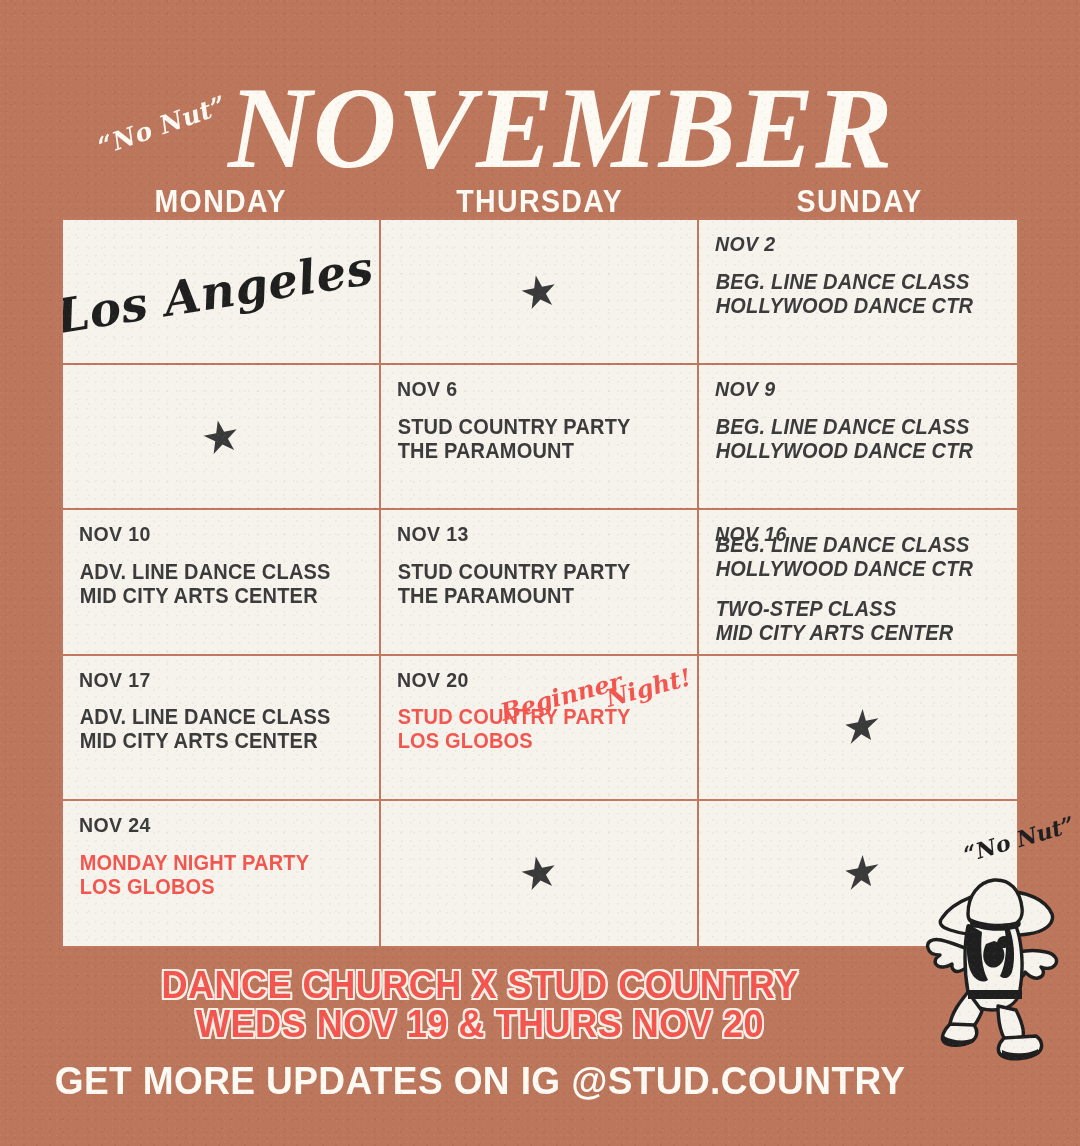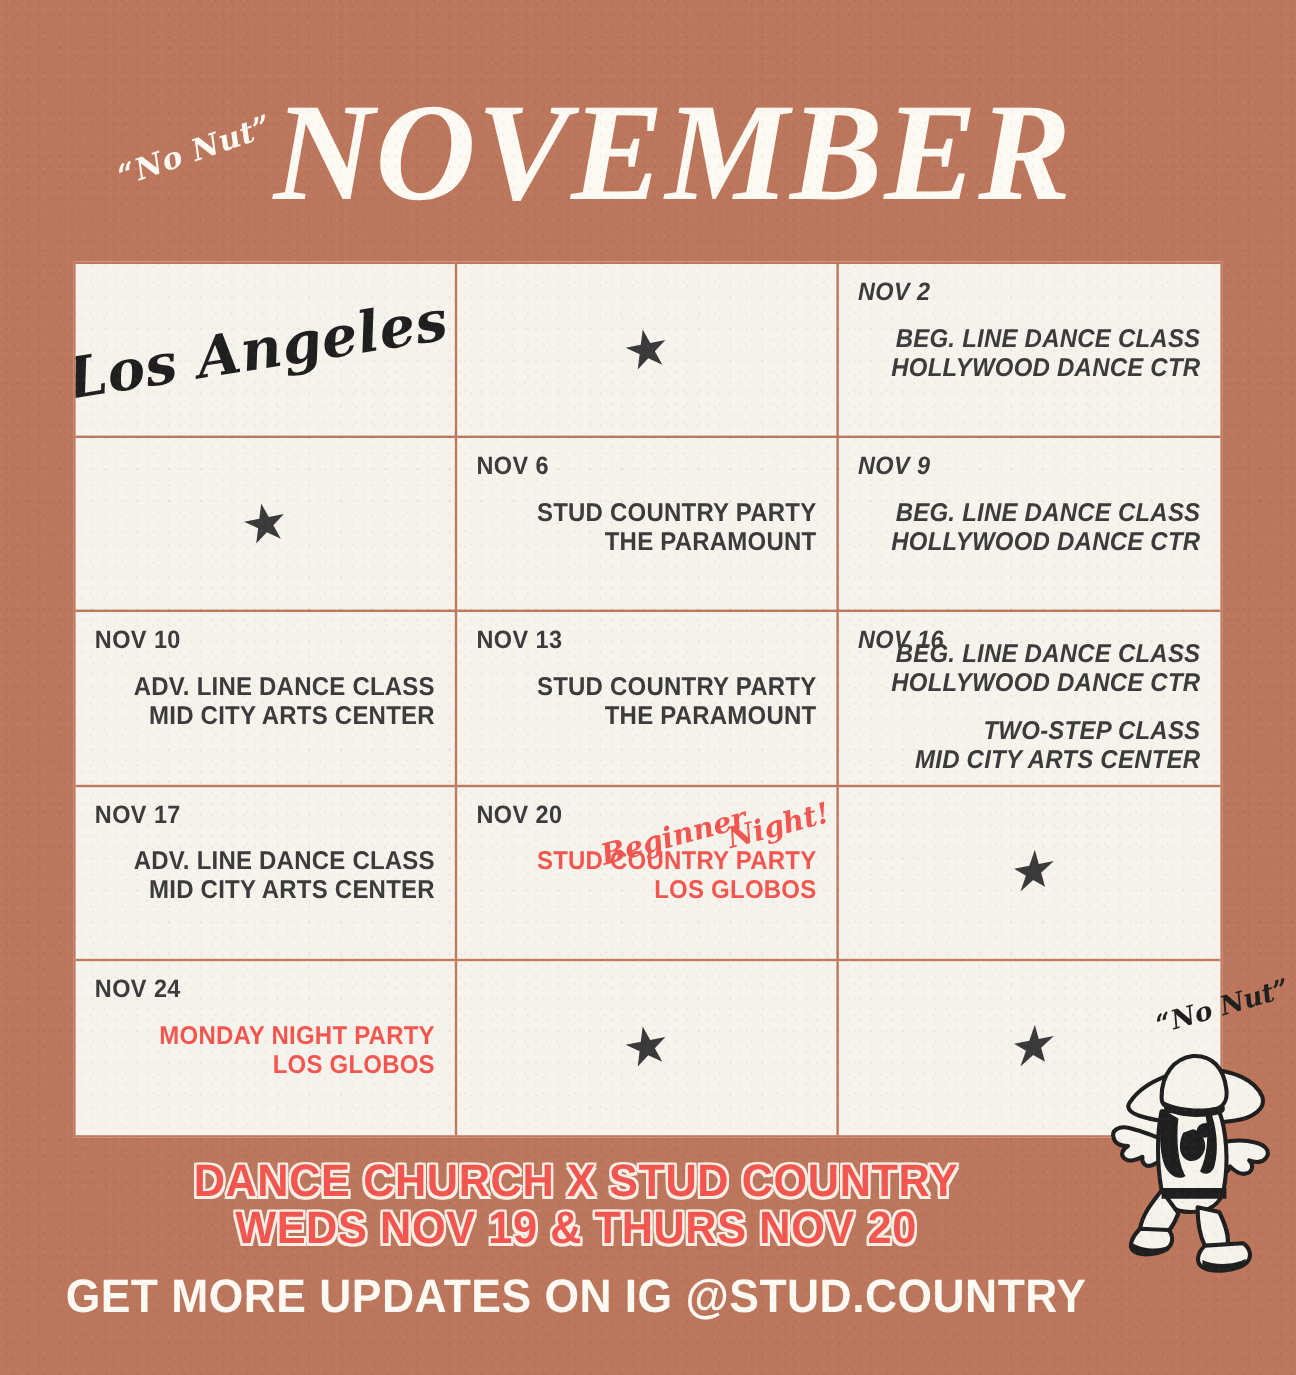--- a/index.html
+++ b/index.html
@@ -112,21 +112,21 @@
     letter-spacing:.4px;
     color:#3b3b3b;
     transform:scaleX(.93);
     transform-origin:left center;
   }
   .events{
     position:absolute;
     left:0; right:0;
     top:50%;
     transform:translateY(-46%);
-    text-align:right;
+    text-align:left;
     padding:0 6px;
   }
   .events.two-block{ transform:translateY(-44%); }
   .evt{
     font-family:"Liberation Sans", sans-serif;
     font-weight:700;
     font-size:21.5px;
     line-height:24px;
     letter-spacing:.2px;
     color:#3b3b3b;
@@ -234,20 +234,25 @@
 </head>
 <body>
 
 <div id="poster">
 
   <div class="title-row">
     <div class="nonut-title">“No Nut”</div>
     <div class="month">NOVEMBER</div>
   </div>
 
+  <div class="dayheads">
+    <div class="dayhead">MONDAY</div>
+    <div class="dayhead">THURSDAY</div>
+    <div class="dayhead">SUNDAY</div>
+  </div>
 
   <div class="grid" id="grid">
       <div class="cell">
         <div class="la-script">Los Angeles</div>
       </div>
       <div class="cell">
         <div class="star">★</div>
       </div>
       <div class="cell">
         <div class="date">NOV 2</div>

